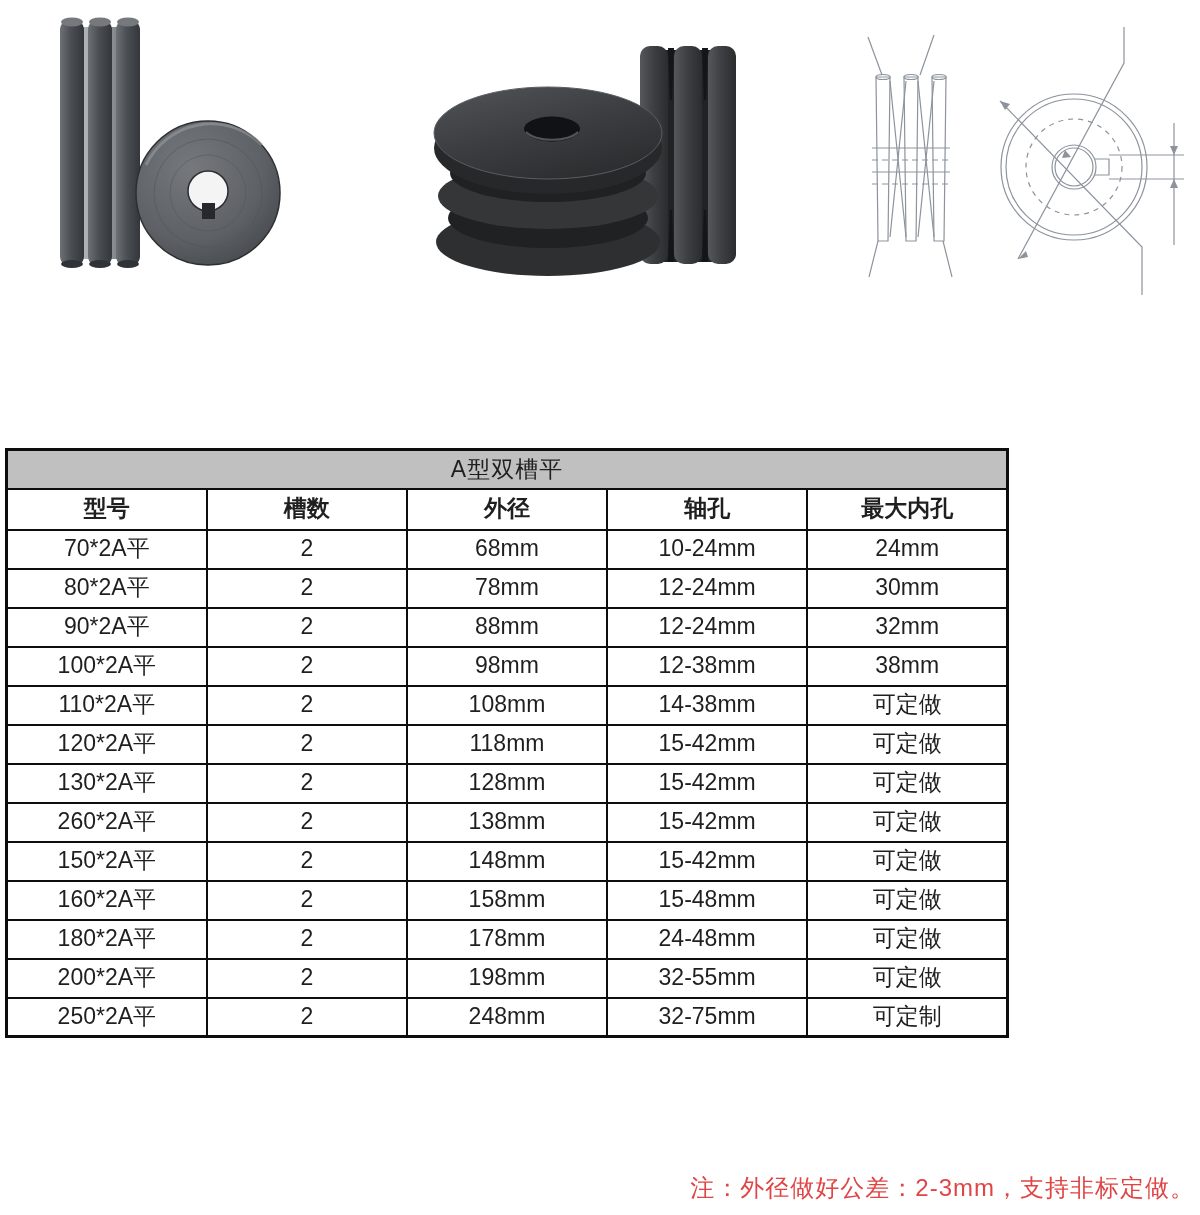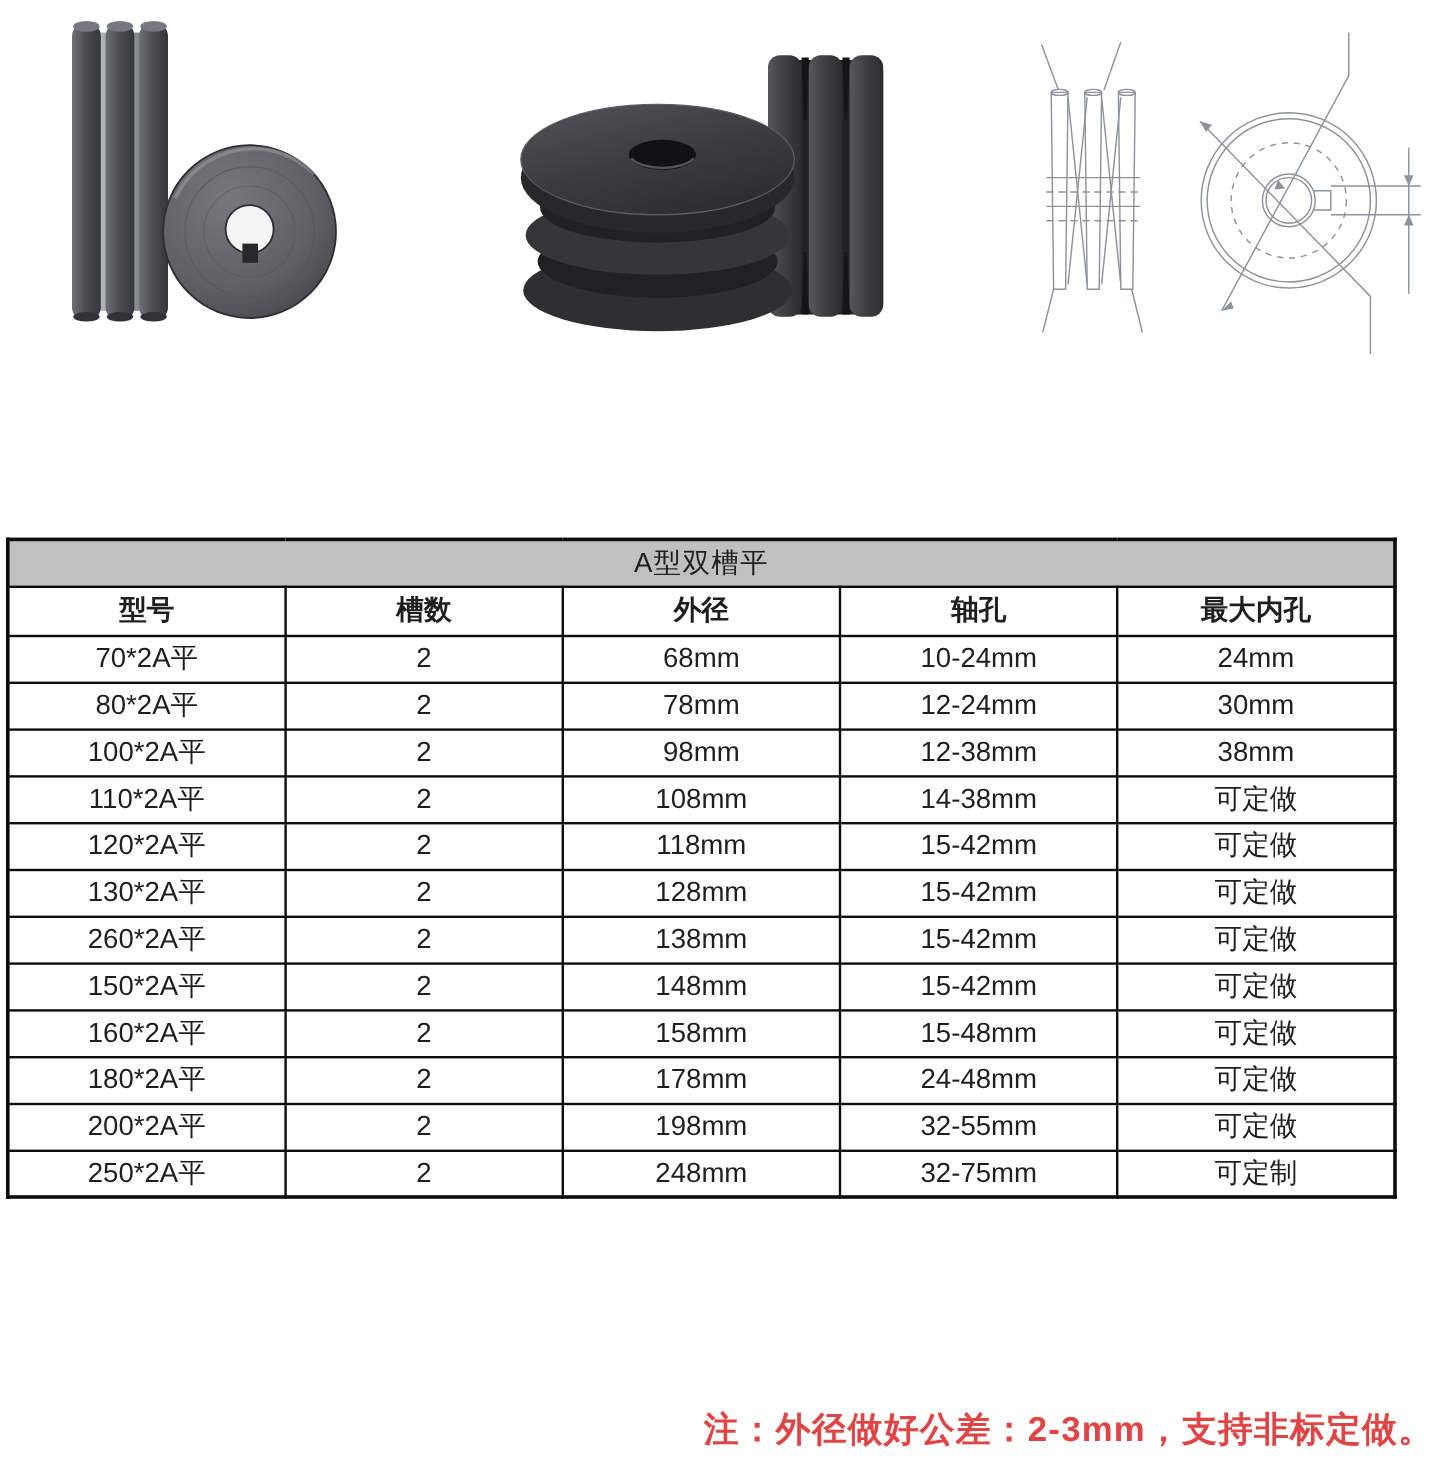--- a/index.html
+++ b/index.html
@@ -16,21 +16,21 @@
     width:1200px; height:448px;
   }
   .photo { position:absolute; }
   #photo-left   { left:50px;  top:5px;   width:245px; height:300px; }
   #photo-middle { left:428px; top:30px;  width:335px; height:272px; }
   #photo-draw   { left:822px; top:5px;   width:372px; height:300px; }
 
   table.spec {
     position:absolute;
     left:5px; top:448px;
-    width:1159px;
+    width:1004px;
     border-collapse:collapse;
     table-layout:fixed;
     background:#ffffff;
   }
   table.spec th, table.spec td {
     border:2.5px solid #0d0d0d;
     text-align:center;
     vertical-align:middle;
     font-size:23px;
     font-weight:400;
@@ -45,23 +45,23 @@
     font-weight:700;
     color:#0a0a0a;
     letter-spacing:1px;
   }
   tr.col-header th { height:41px; font-weight:700; }
   .note {
     position:absolute;
     left:5px; top:1172px;
     width:1190px;
     text-align:right;
-    font-size:29px;
+    font-size:24px;
     letter-spacing:1px;
-    font-weight:700;
+    font-weight:400;
   }
 </style>
 </head>
 <body>
 
 <div class="photos">
 
   <svg id="photo-left" class="photo" viewBox="0 0 245 300">
     <defs>
       <linearGradient id="lp-flange" x1="0" y1="0" x2="1" y2="0">
@@ -205,20 +205,27 @@
         <td>24mm</td>
       </tr>
       <tr>
         <td>80*2A平</td>
         <td>2</td>
         <td>78mm</td>
         <td>12-24mm</td>
         <td>30mm</td>
       </tr>
       <tr>
+        <td>90*2A平</td>
+        <td>2</td>
+        <td>88mm</td>
+        <td>12-24mm</td>
+        <td>32mm</td>
+      </tr>
+      <tr>
         <td>100*2A平</td>
         <td>2</td>
         <td>98mm</td>
         <td>12-38mm</td>
         <td>38mm</td>
       </tr>
       <tr>
         <td>110*2A平</td>
         <td>2</td>
         <td>108mm</td>

